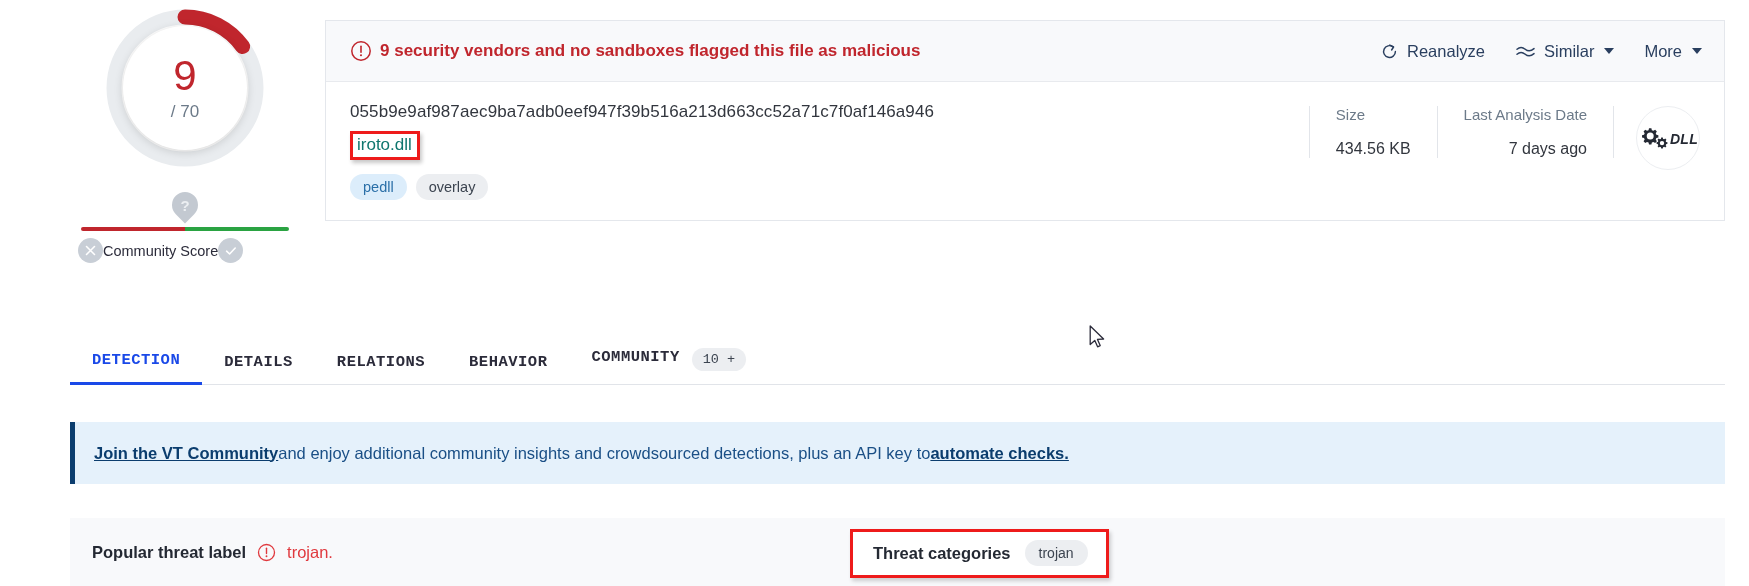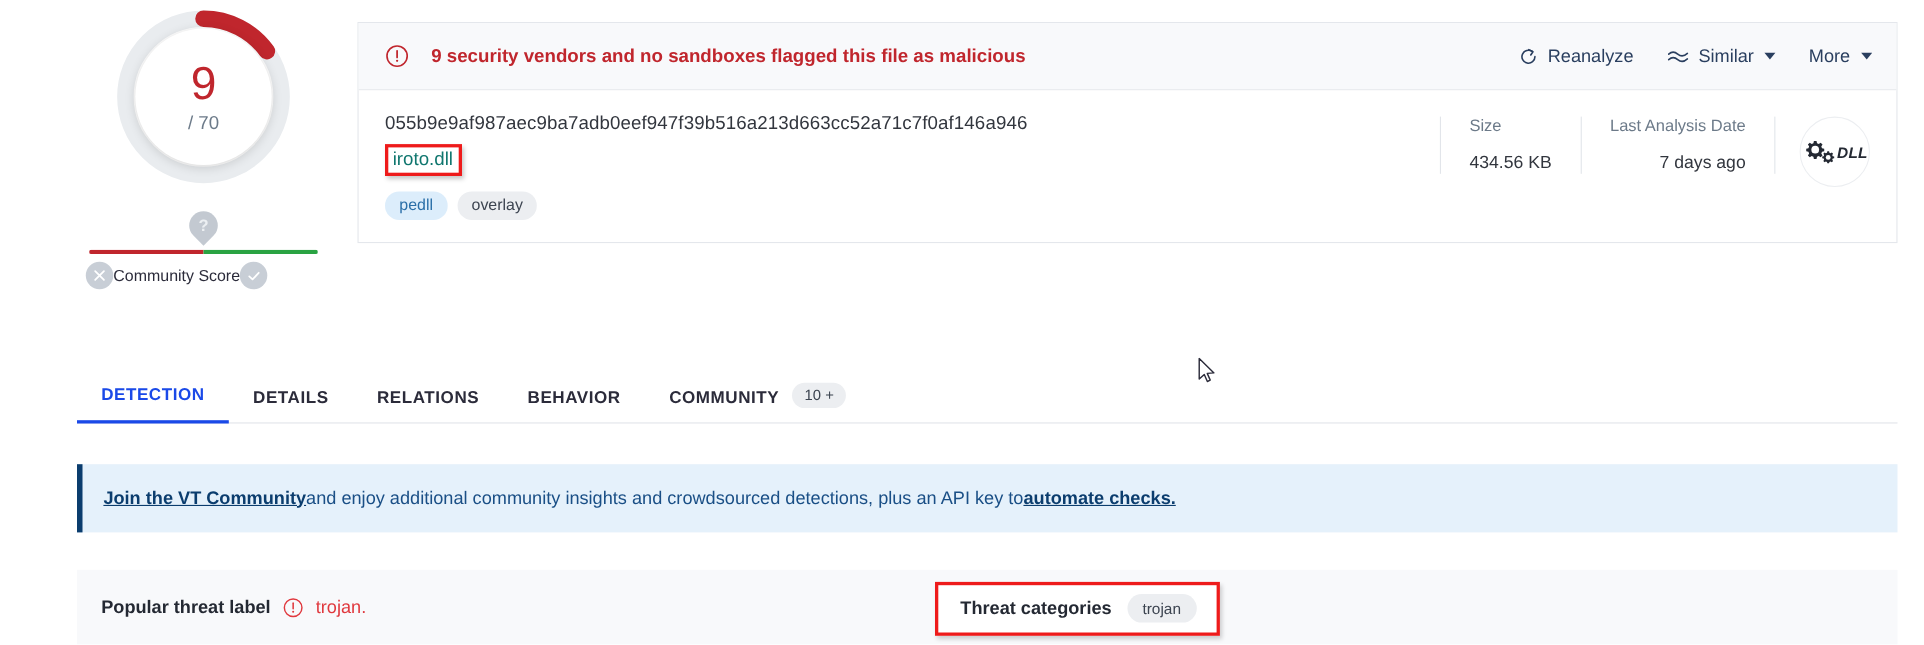--- a/index.html
+++ b/index.html
@@ -69,21 +69,21 @@
   
   .card {
     position: absolute; left: 325px; top: 20px; width: 1400px;
     border: 1px solid #e4e7ec; background: #ffffff;
   }
   .card-alert {
     background: #f8f9fb; border-bottom: 1px solid #e8eaee;
     height: 61px; display: flex; align-items: center;
     padding: 0 22px 0 24px;
   }
-  .alert-left { display: flex; align-items: center; gap: 20px; flex: 1; }
+  .alert-left { display: flex; align-items: center; gap: 8px; flex: 1; }
   .alert-text {
     color: #c0262d; font-size: 17px; font-weight: 700;
   }
   .alert-actions { display: flex; align-items: center; gap: 30px; }
   .act {
     display: flex; align-items: center; gap: 8px;
     color: #2a3f5f; font-size: 16.5px; cursor: pointer; white-space: nowrap;
   }
   .caret {
     width: 0; height: 0; border-left: 5px solid transparent;
@@ -134,21 +134,21 @@
 
   
   .tabs {
     position: absolute; left: 70px; top: 348px; width: 1655px;
     border-bottom: 1px solid #e1e4e9;
     display: flex; align-items: flex-end; gap: 0;
   }
   .tab {
     font-size: 15.5px; font-weight: 700; letter-spacing: 0.5px;
     color: #2b2b3a; padding: 0 22px 13px 22px; cursor: pointer;
-    display: flex; align-items: flex-end; gap: 12px;
+    display: flex; align-items: flex-start; gap: 12px; font-family: Liberation Mono, monospace;
   }
   .tab.active { color: #1a49e8; border-bottom: 3px solid #1a49e8; margin-bottom: -1px; }
   .tab-badge {
     background: #eceef1; color: #3c4450; font-size: 13.5px; font-weight: 400;
     border-radius: 12px; padding: 4px 11px; letter-spacing: 0;
   }
 
   
   .banner {
     position: absolute; left: 70px; top: 422px; width: 1655px; height: 62px;

